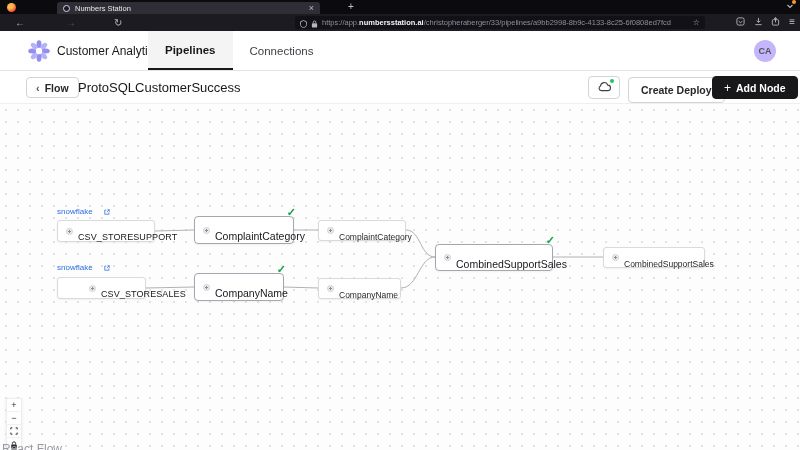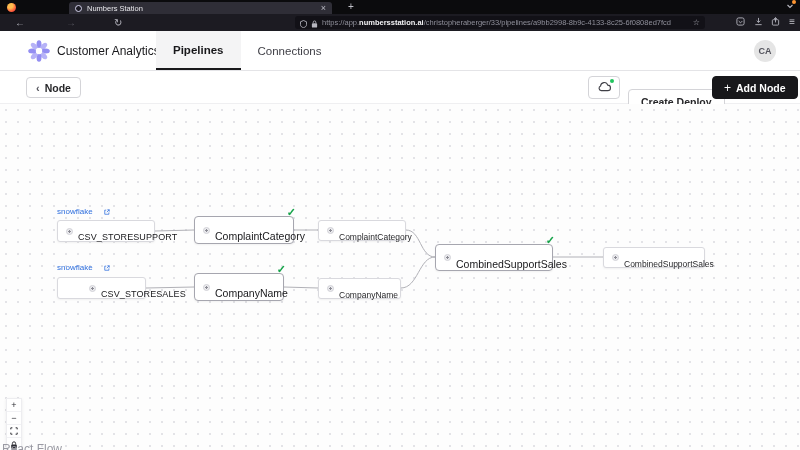--- a/index.html
+++ b/index.html
@@ -2,21 +2,21 @@
 <html><head>
 <meta charset="utf-8">
 <style>
   * { margin:0; padding:0; box-sizing:border-box; }
   html,body { width:800px; height:450px; overflow:hidden; font-family:"Liberation Sans", sans-serif; background:#fff; }
 
   
   .tabstrip { position:relative; height:14px; background:#0b0b0d; }
   .ff-btn { position:absolute; left:4px; top:1px; width:14px; height:12px; display:flex; align-items:center; justify-content:center; }
   .ff-logo { width:9px; height:9px; border-radius:50%; background:radial-gradient(circle at 35% 30%, #ffbd4f 0 30%, #ff6a3d 60%, #e3203b 100%); }
-  .tab { position:absolute; left:57px; top:2px; width:263px; height:12px; background:#2f2e37; border-radius:3px 3px 0 0; display:flex; align-items:center; padding:0 6px; gap:5px;margin-left:12px; }
+  .tab { position:absolute; left:57px; top:2px; width:263px; height:12px; background:#2f2e37; border-radius:3px 3px 0 0; display:flex; align-items:center; padding:0 6px; gap:5px; }
   .tab-favicon { width:7px; height:7px; border-radius:50%; border:1.6px solid #d6d4ee; background:#1b1a22; flex:none; }
   .tab-title { color:#e8e8ec; font-size:7.5px; white-space:nowrap; overflow:hidden; flex:1; }
   .tab-close { color:#b9b9c2; font-size:9px; line-height:1; }
   .newtab { position:absolute; left:348px; top:1px; color:#c3c3cb; font-size:10px; line-height:12px; }
   .tablist-chevron { position:absolute; right:6px; top:2px; color:#b9b9c2; }
   .tablist-chevron svg { display:block; }
   .tablist-dot { position:absolute; right:-2px; top:-2px; width:4px; height:4px; border-radius:50%; background:#ff9632; }
 
   .navbar { position:relative; height:17px; background:#1c1b22; display:flex; align-items:center; }
   .nav-ico { color:#b6b6bf; font-size:10px; line-height:1; position:absolute; top:4px; }
@@ -27,35 +27,35 @@
   .chrome-ico { color:#b6b6bf; position:absolute; top:3px; }
   .chrome-ico svg { display:block; }
   .menu-glyph { position:absolute; right:5px; top:3px; color:#c3c3cb; font-size:10px; line-height:1; }
 
   
   .app-header { position:relative; height:40px; background:#fff; border-bottom:1px solid #e4e4e7; display:flex; align-items:stretch; }
   .brand { position:absolute; left:27px; top:8px; width:24px; height:24px; }
   .workspace { position:absolute; left:57px; top:0; height:39px; display:flex; align-items:center; gap:6px; cursor:pointer; }
   .workspace-label { font-size:12px; color:#18181b; font-weight:500; }
   .ws-chevron { color:#71717a; }
-  .app-tabs { position:absolute; left:156px; top:0; height:40px; display:flex; }
+  .app-tabs { position:absolute; left:148px; top:0; height:40px; display:flex; }
   .app-tab { height:39px; padding:0 17px; display:flex; align-items:center; font-size:11.5px; color:#3f3f46; cursor:pointer; }
   .app-tab.active { background:#f4f4f5; border-bottom:2px solid #18181b; font-weight:600; color:#18181b; }
-  .avatar { position:absolute; right:24px; top:9px; width:22px; height:22px; border-radius:50%; background:#e5e5e5; color:#52525b; font-size:9px; font-weight:600; display:flex; align-items:center; justify-content:center; }
+  .avatar { position:absolute; right:24px; top:9px; width:22px; height:22px; border-radius:50%; background:#c4b5fd; color:#52525b; font-size:9px; font-weight:600; display:flex; align-items:center; justify-content:center; }
 
   
   .pipe-toolbar { position:relative; height:33px; background:#fff; border-bottom:1px solid #efeff1; }
   .btn { display:inline-flex; align-items:center; justify-content:center; gap:5px; background:#fff; border:1px solid #d4d4d8; border-radius:4px; font-size:10.5px; font-weight:600; color:#27272a; cursor:pointer; }
   .back-btn { position:absolute; left:26px; top:6px; height:21px; padding:0 9px; }
   .back-chevron { font-size:11px; color:#52525b; }
   .pipe-title { position:absolute; left:78px; top:9px; font-size:13px; font-weight:500; color:#18181b; }
   .cloud-btn { position:absolute; left:588px; top:5px; width:32px; height:23px; }
   .cloud-wrap { position:relative; }
   .cloud-dot { position:absolute; right:-2px; top:-2px; width:4px; height:4px; border-radius:50%; background:#22c55e; }
-  .deploy-btn { position:absolute; left:628px; top:18px; height:23px; padding:12px 12px; }
+  .deploy-btn { position:absolute; left:628px; top:6px; height:23px; padding:12px 12px; }
   .addnode-btn { position:absolute; left:712px; top:5px; height:23px; padding:0 11px; background:#18181b; color:#fff; border:1px solid #18181b; }
   .addnode-plus { font-size:12px; font-weight:400; }
 
   
   .canvas { position:relative; height:346px; background:#fdfdfd;
     background-image:radial-gradient(#e3e3e7 0.8px, transparent 0.9px);
     background-size:12px 12px; }
   .edges { position:absolute; inset:0; }
   .node { position:absolute; background:#fff; border:1px solid #d9d9de; border-radius:3px; display:flex; align-items:center; gap:5px; padding:0 8px; box-shadow:0 1px 2px rgba(0,0,0,.05); cursor:pointer; }
   .node-label { white-space:nowrap; color:#18181b;margin-top:12px; }
@@ -165,22 +165,23 @@
   <div class="app-tabs">
     <div class="app-tab active">Pipelines</div>
     <div class="app-tab">Connections</div>
   </div>
   <div class="avatar">CA</div>
 </div>
 
 <div class="pipe-toolbar">
   <button class="btn back-btn">
     <span class="back-chevron">‹</span>
-    <span>Node</span>
+    <span>Flow</span>
   </button>
+  <span class="pipe-title">ProtoSQLCustomerSuccess</span>
 
   <button class="btn cloud-btn">
     <span class="cloud-wrap">
       <svg width="15" height="11" viewBox="0 0 16 12">
           <path d="M4.5 10.5h7a3 3 0 000-6 4 4 0 00-7.8 1A2.6 2.6 0 004.5 10.5z" fill="none" stroke="#3f3f46" stroke-width="1.2"></path>
         </svg>
       <span class="cloud-dot"></span>
     </span>
   </button>
   <button class="btn deploy-btn">Create Deploy</button>

